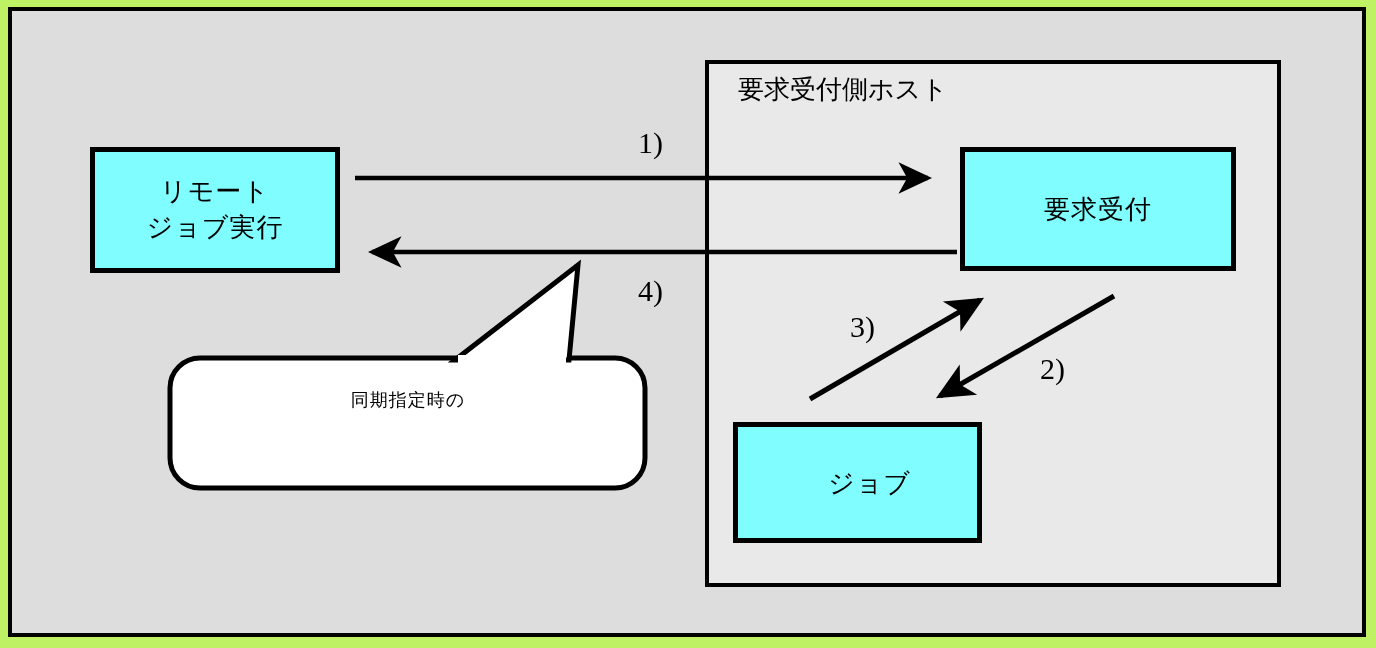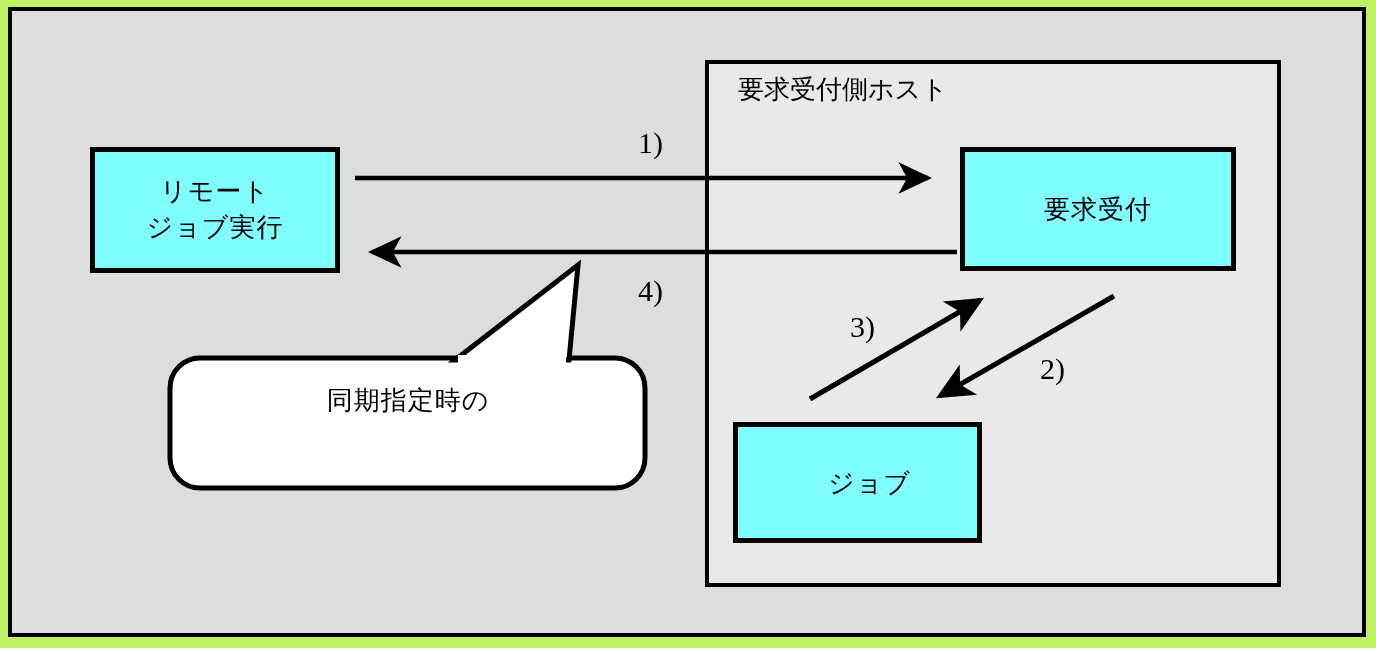--- a/index.html
+++ b/index.html
@@ -105,21 +105,21 @@
   #step-label-1 { left: 638px; top: 126px; }
   #step-label-4 { left: 638px; top: 274px; }
   #step-label-3 { left: 850px; top: 310px; }
   #step-label-2 { left: 1040px; top: 352px; }
   .callout-text {
     position: absolute;
     left: 180px;
     top: 378px;
     width: 456px;
     text-align: center;
-    font-size: 26px;
+    font-size: 18px;
     line-height: 44px;
     color: #000000;
     letter-spacing: 1px;
   }
   .callout-line { display: block; }
 </style>
 </head>
 <body>
 
 <div id="diagram-root">

